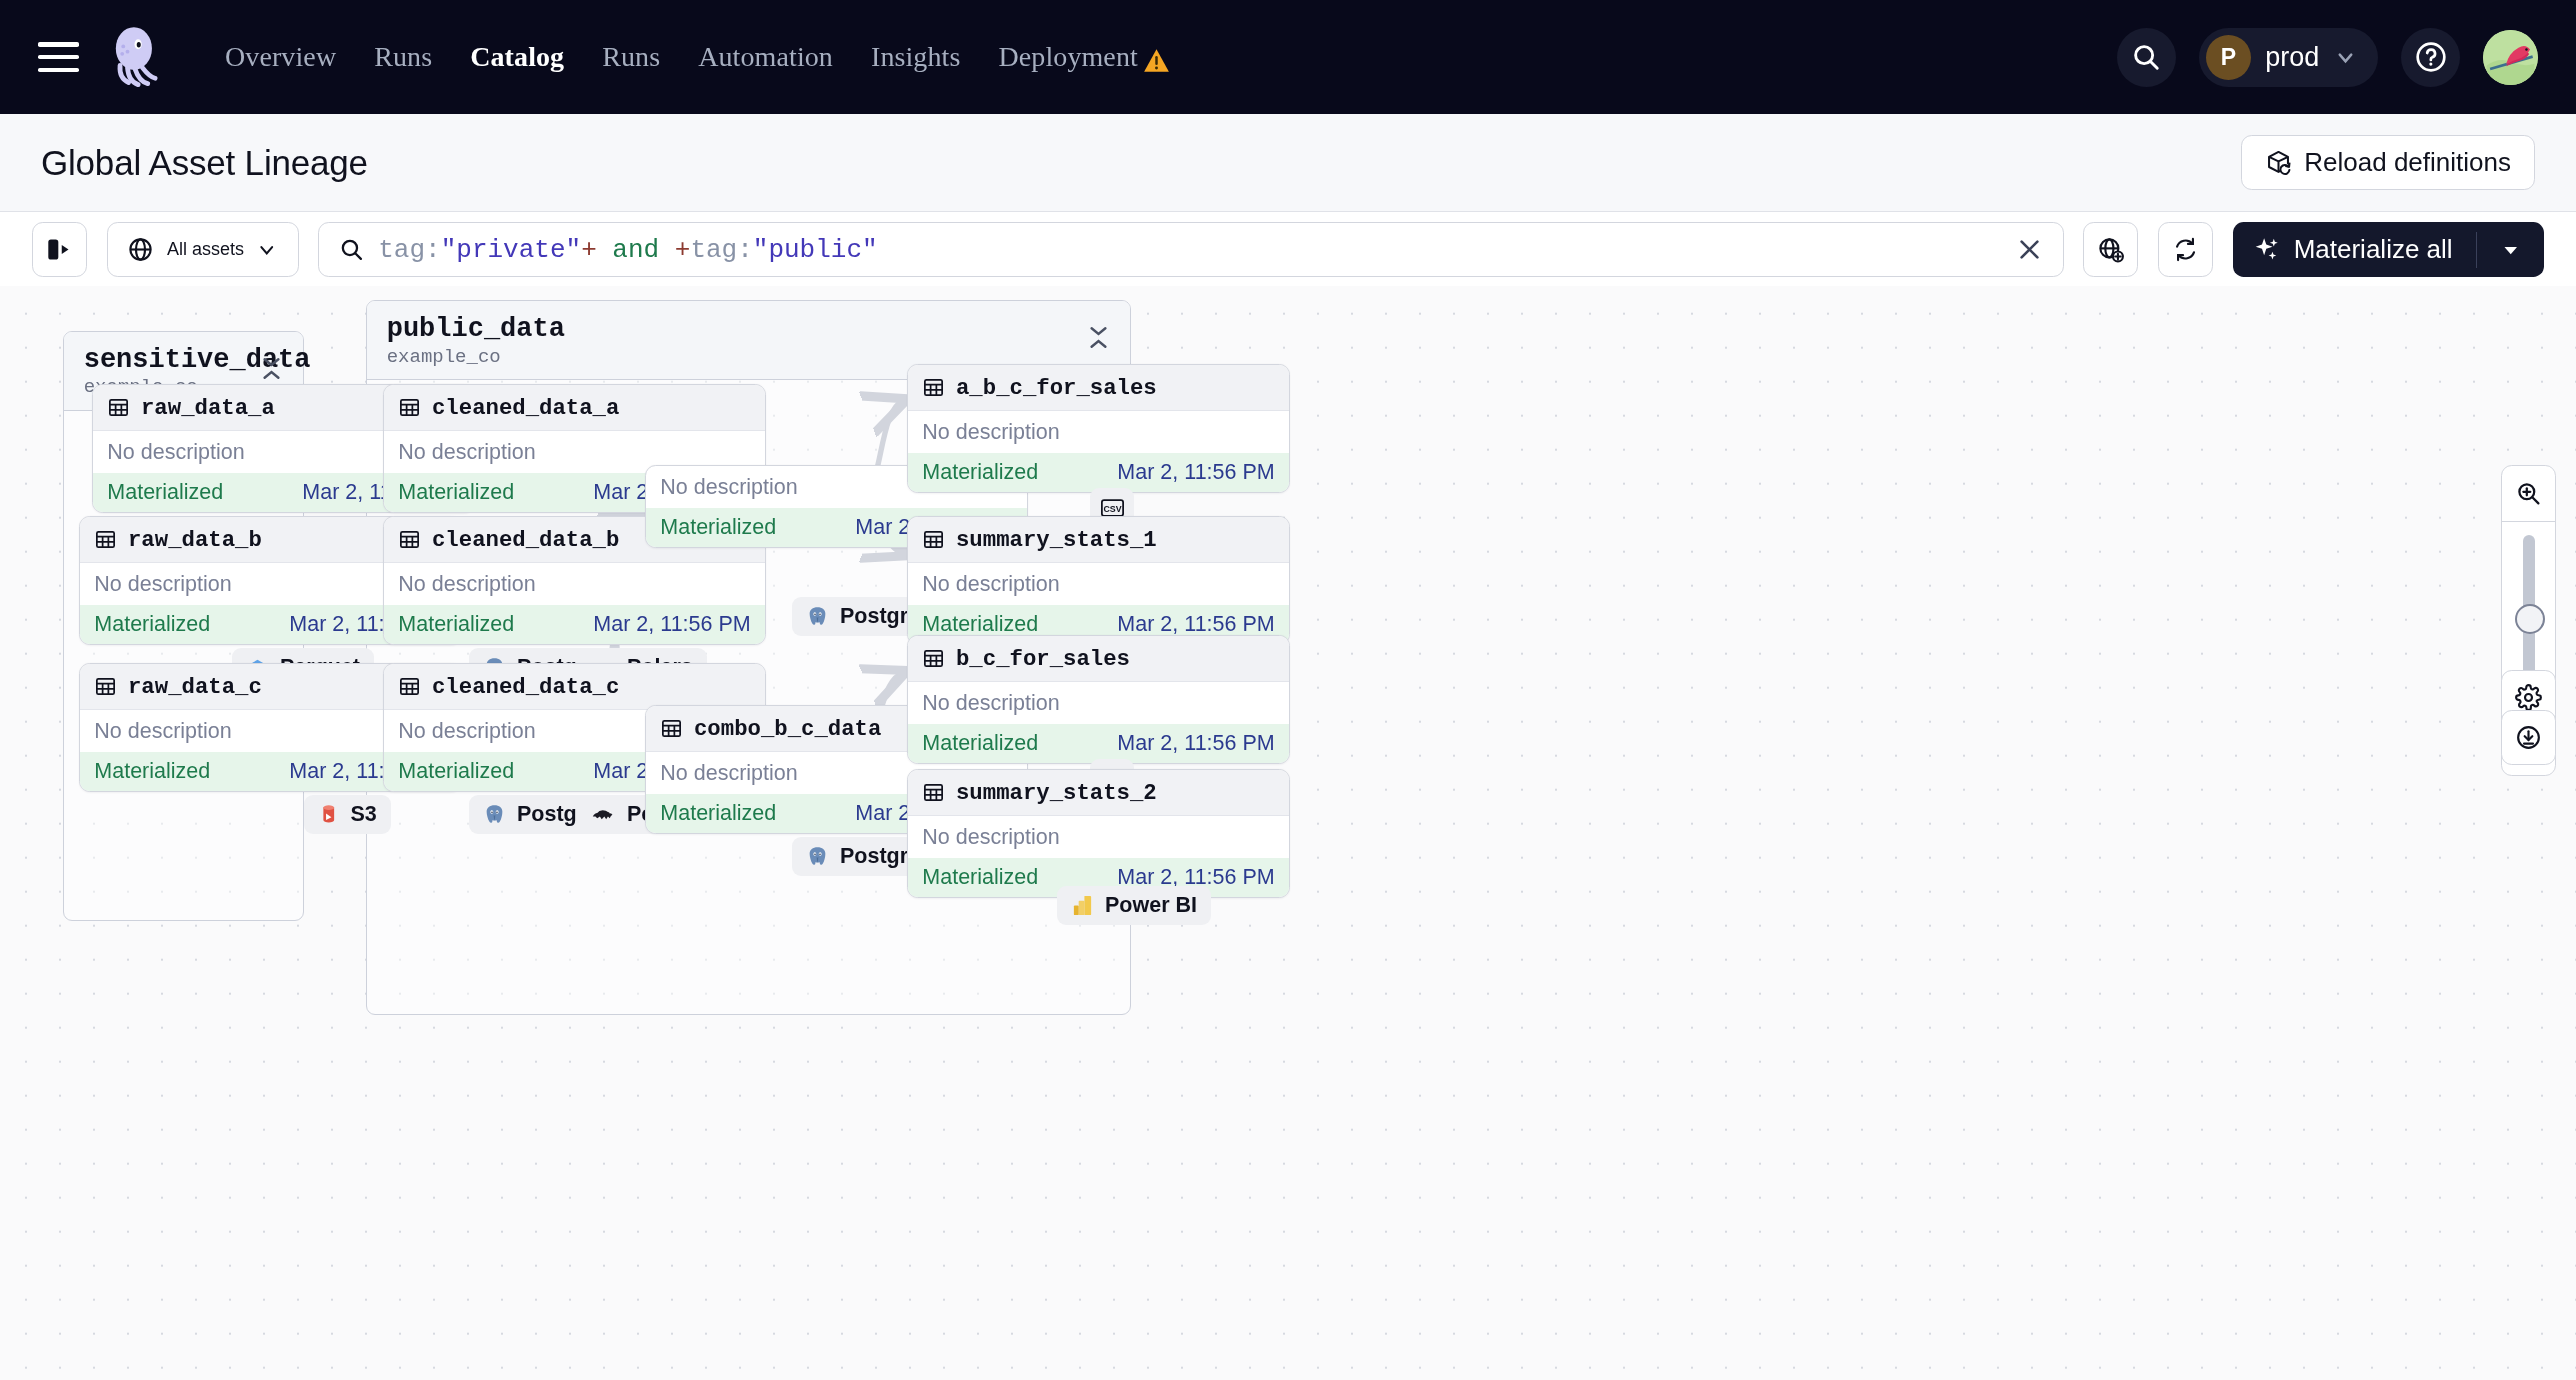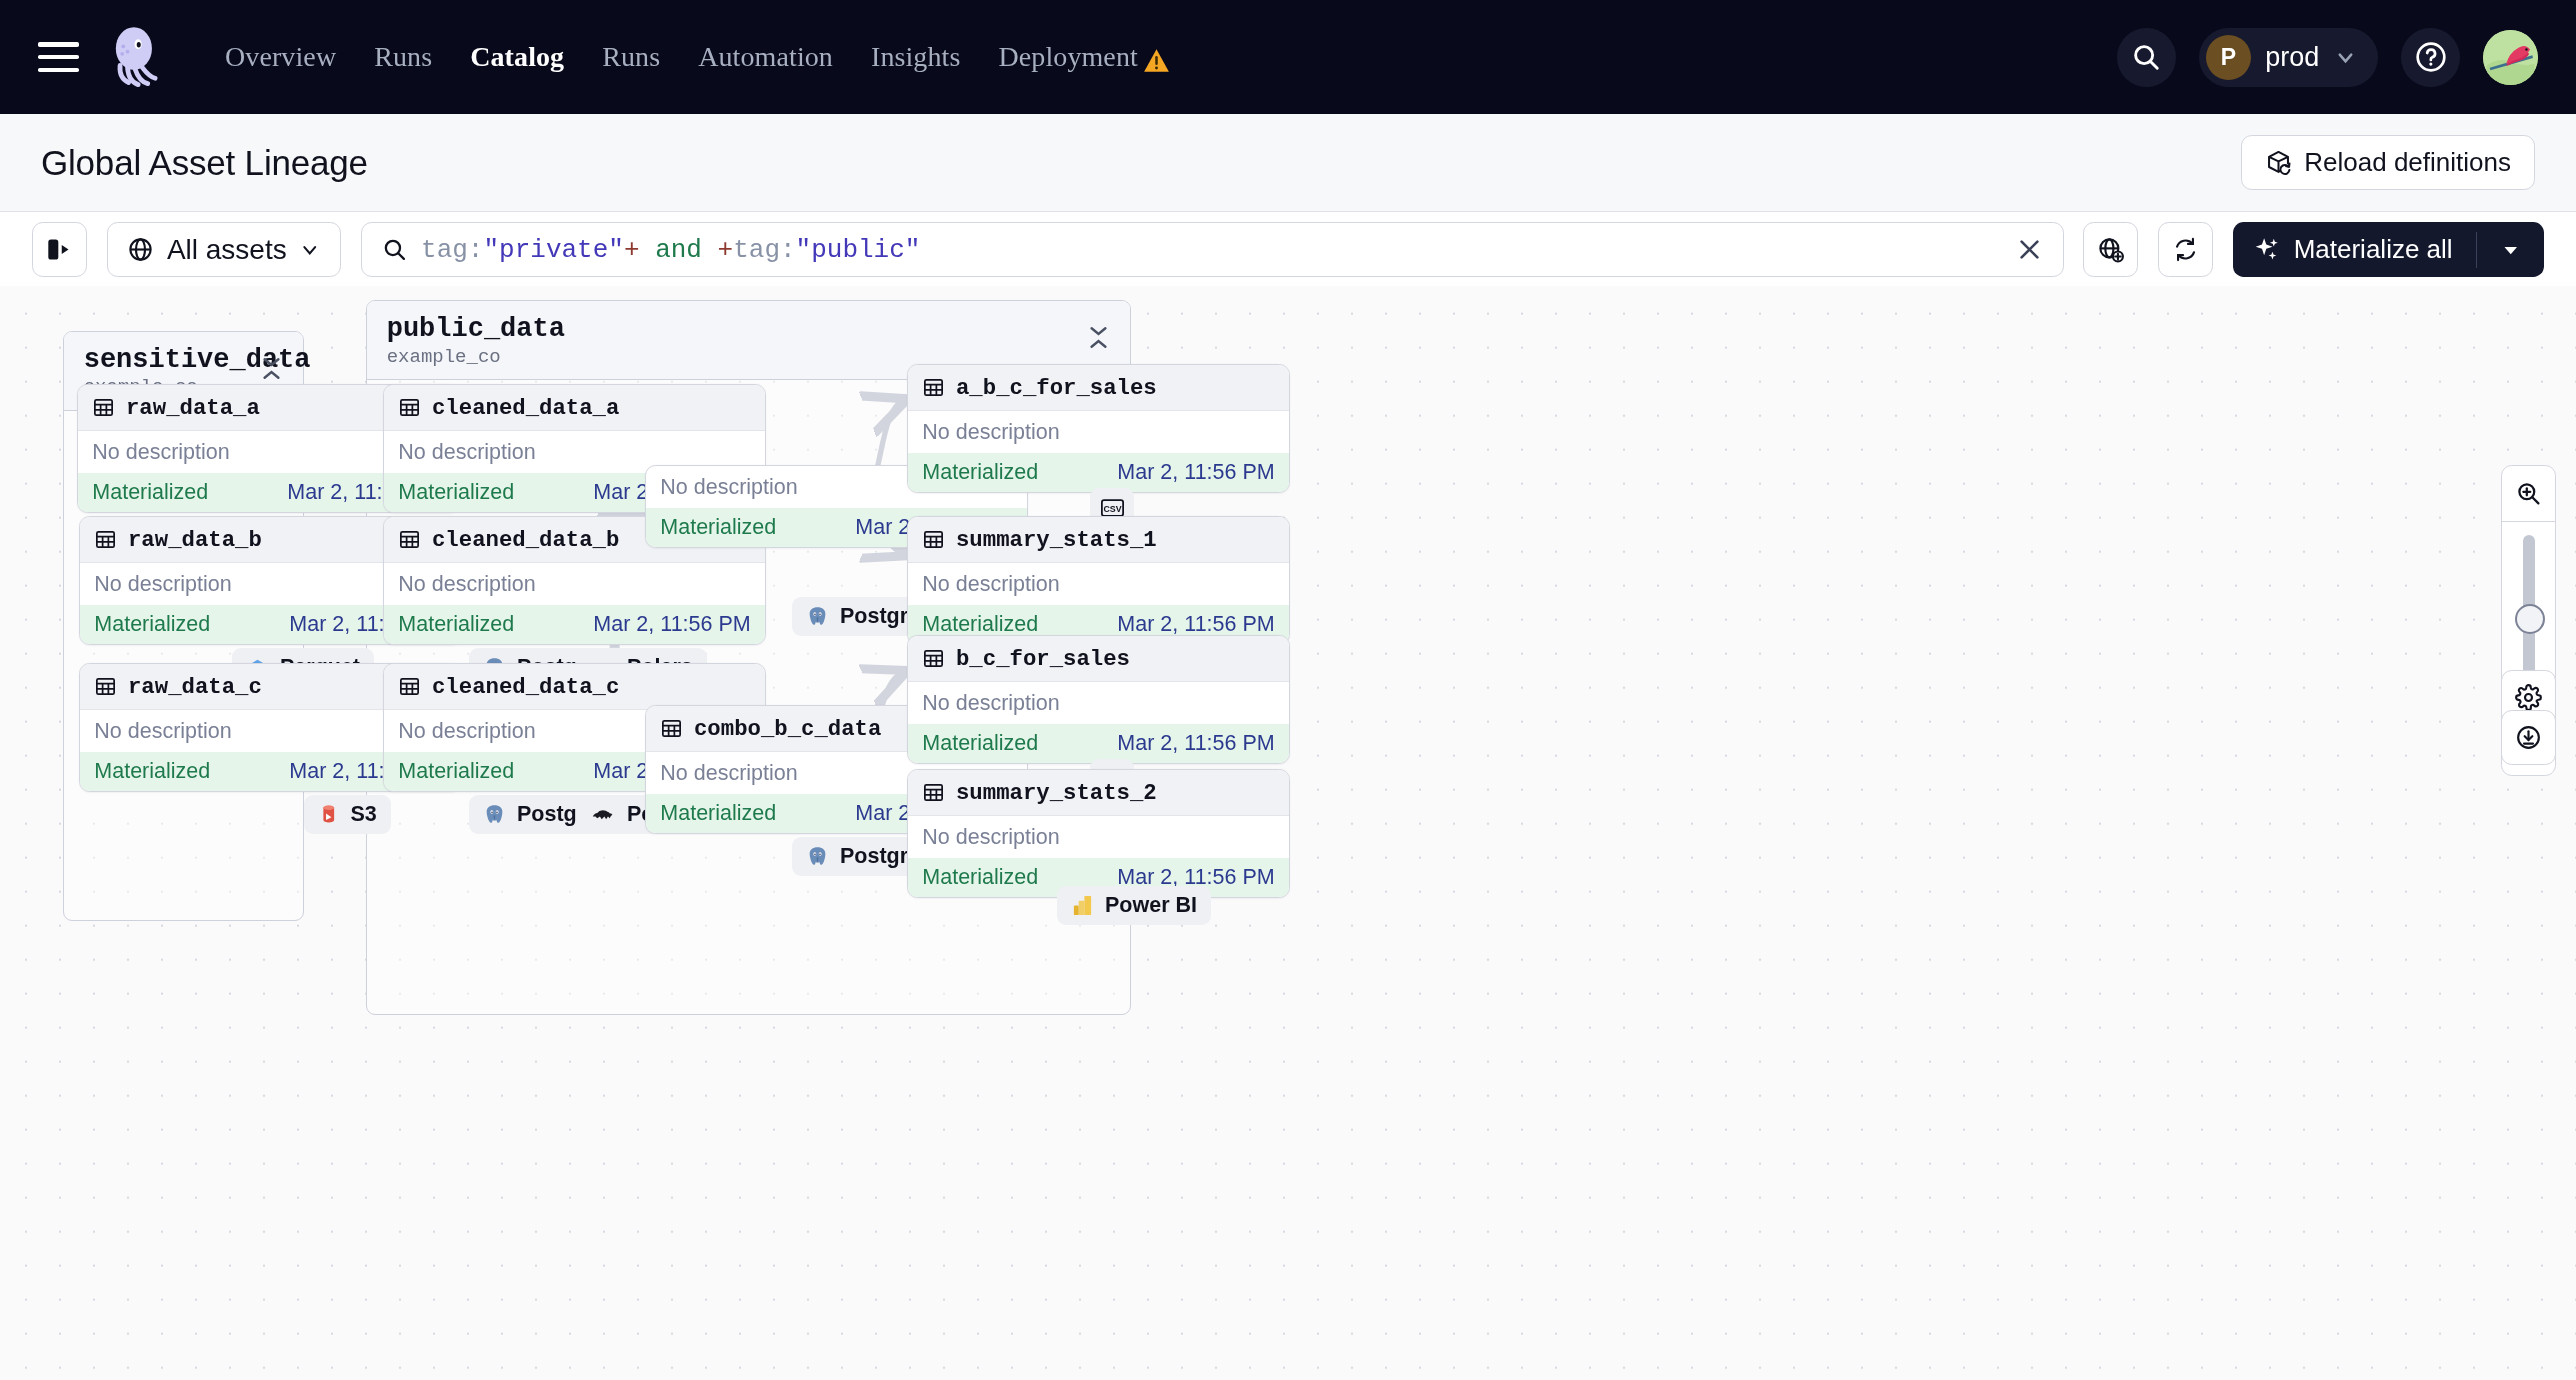--- a/index.html
+++ b/index.html
@@ -70,21 +70,21 @@
     position:absolute; left:0; top:213px; width:2576px; height:73px;
     background:#fff; display:flex; align-items:center; gap:19.7px; padding: 0 32px;
   }
   .tb-icon-btn {
     width:55px; height:55px; border:0.9px solid #D3D6DE; border-radius:10.7px; background:#fff;
     display:flex; align-items:center; justify-content:center; cursor:pointer; flex:none;
   }
   .tb-pill {
     height:55px; border:0.9px solid #D3D6DE; border-radius:10.7px; background:#fff;
     display:flex; align-items:center; gap:12.5px; padding:0 19.7px; cursor:pointer; flex:none;
-    font-size:28px; color:#10121E;
+    font-size:18px; color:#10121E;
   }
   .searchbox {
     flex: 1 1 auto; height:55px; border:0.9px solid #D3D6DE; border-radius:10.7px; background:#fff;
     display:flex; align-items:center; gap:14.3px; padding:0 19.7px; min-width:0; position:relative;
   }
   .query { font-family:"Liberation Mono", monospace; font-size:26px; white-space:pre; }
   .q-key { color:#8892A6;margin-top:24px; }
   .q-str { color:#4338B8; }
   .q-plus { color:#8C3A30; }
   .q-and { color:#1E7A4C; }
@@ -377,21 +377,21 @@
       <path d="M660,472 C700,480 688,512 718,524"></path>
 
       <path d="M956,245 C990,240 980,140 1011,128"></path>
       <path d="M956,252 C990,258 986,290 1011,300"></path>
 
       <path d="M956,512 C992,505 980,445 1011,432"></path>
       <path d="M956,520 C992,528 986,558 1011,568"></path>
     </g>
   </svg>
 
-  <div class="node" style="left:77px; top:98px;">
+  <div class="node" style="left:92px; top:98px;">
     <div class="node-head">
       <svg width="23" height="23" viewBox="0 0 24 24" fill="none" stroke="#10121E" stroke-width="1.8">
         <rect x="3" y="4" width="18" height="16" rx="1.6"></rect>
           <line x1="3" y1="9" x2="21" y2="9"></line>
           <line x1="3" y1="14.5" x2="21" y2="14.5"></line>
           <line x1="9" y1="9" x2="9" y2="20"></line>
           <line x1="15" y1="9" x2="15" y2="20"></line>
       </svg>
       <span class="node-name">raw_data_a</span>
     </div>

